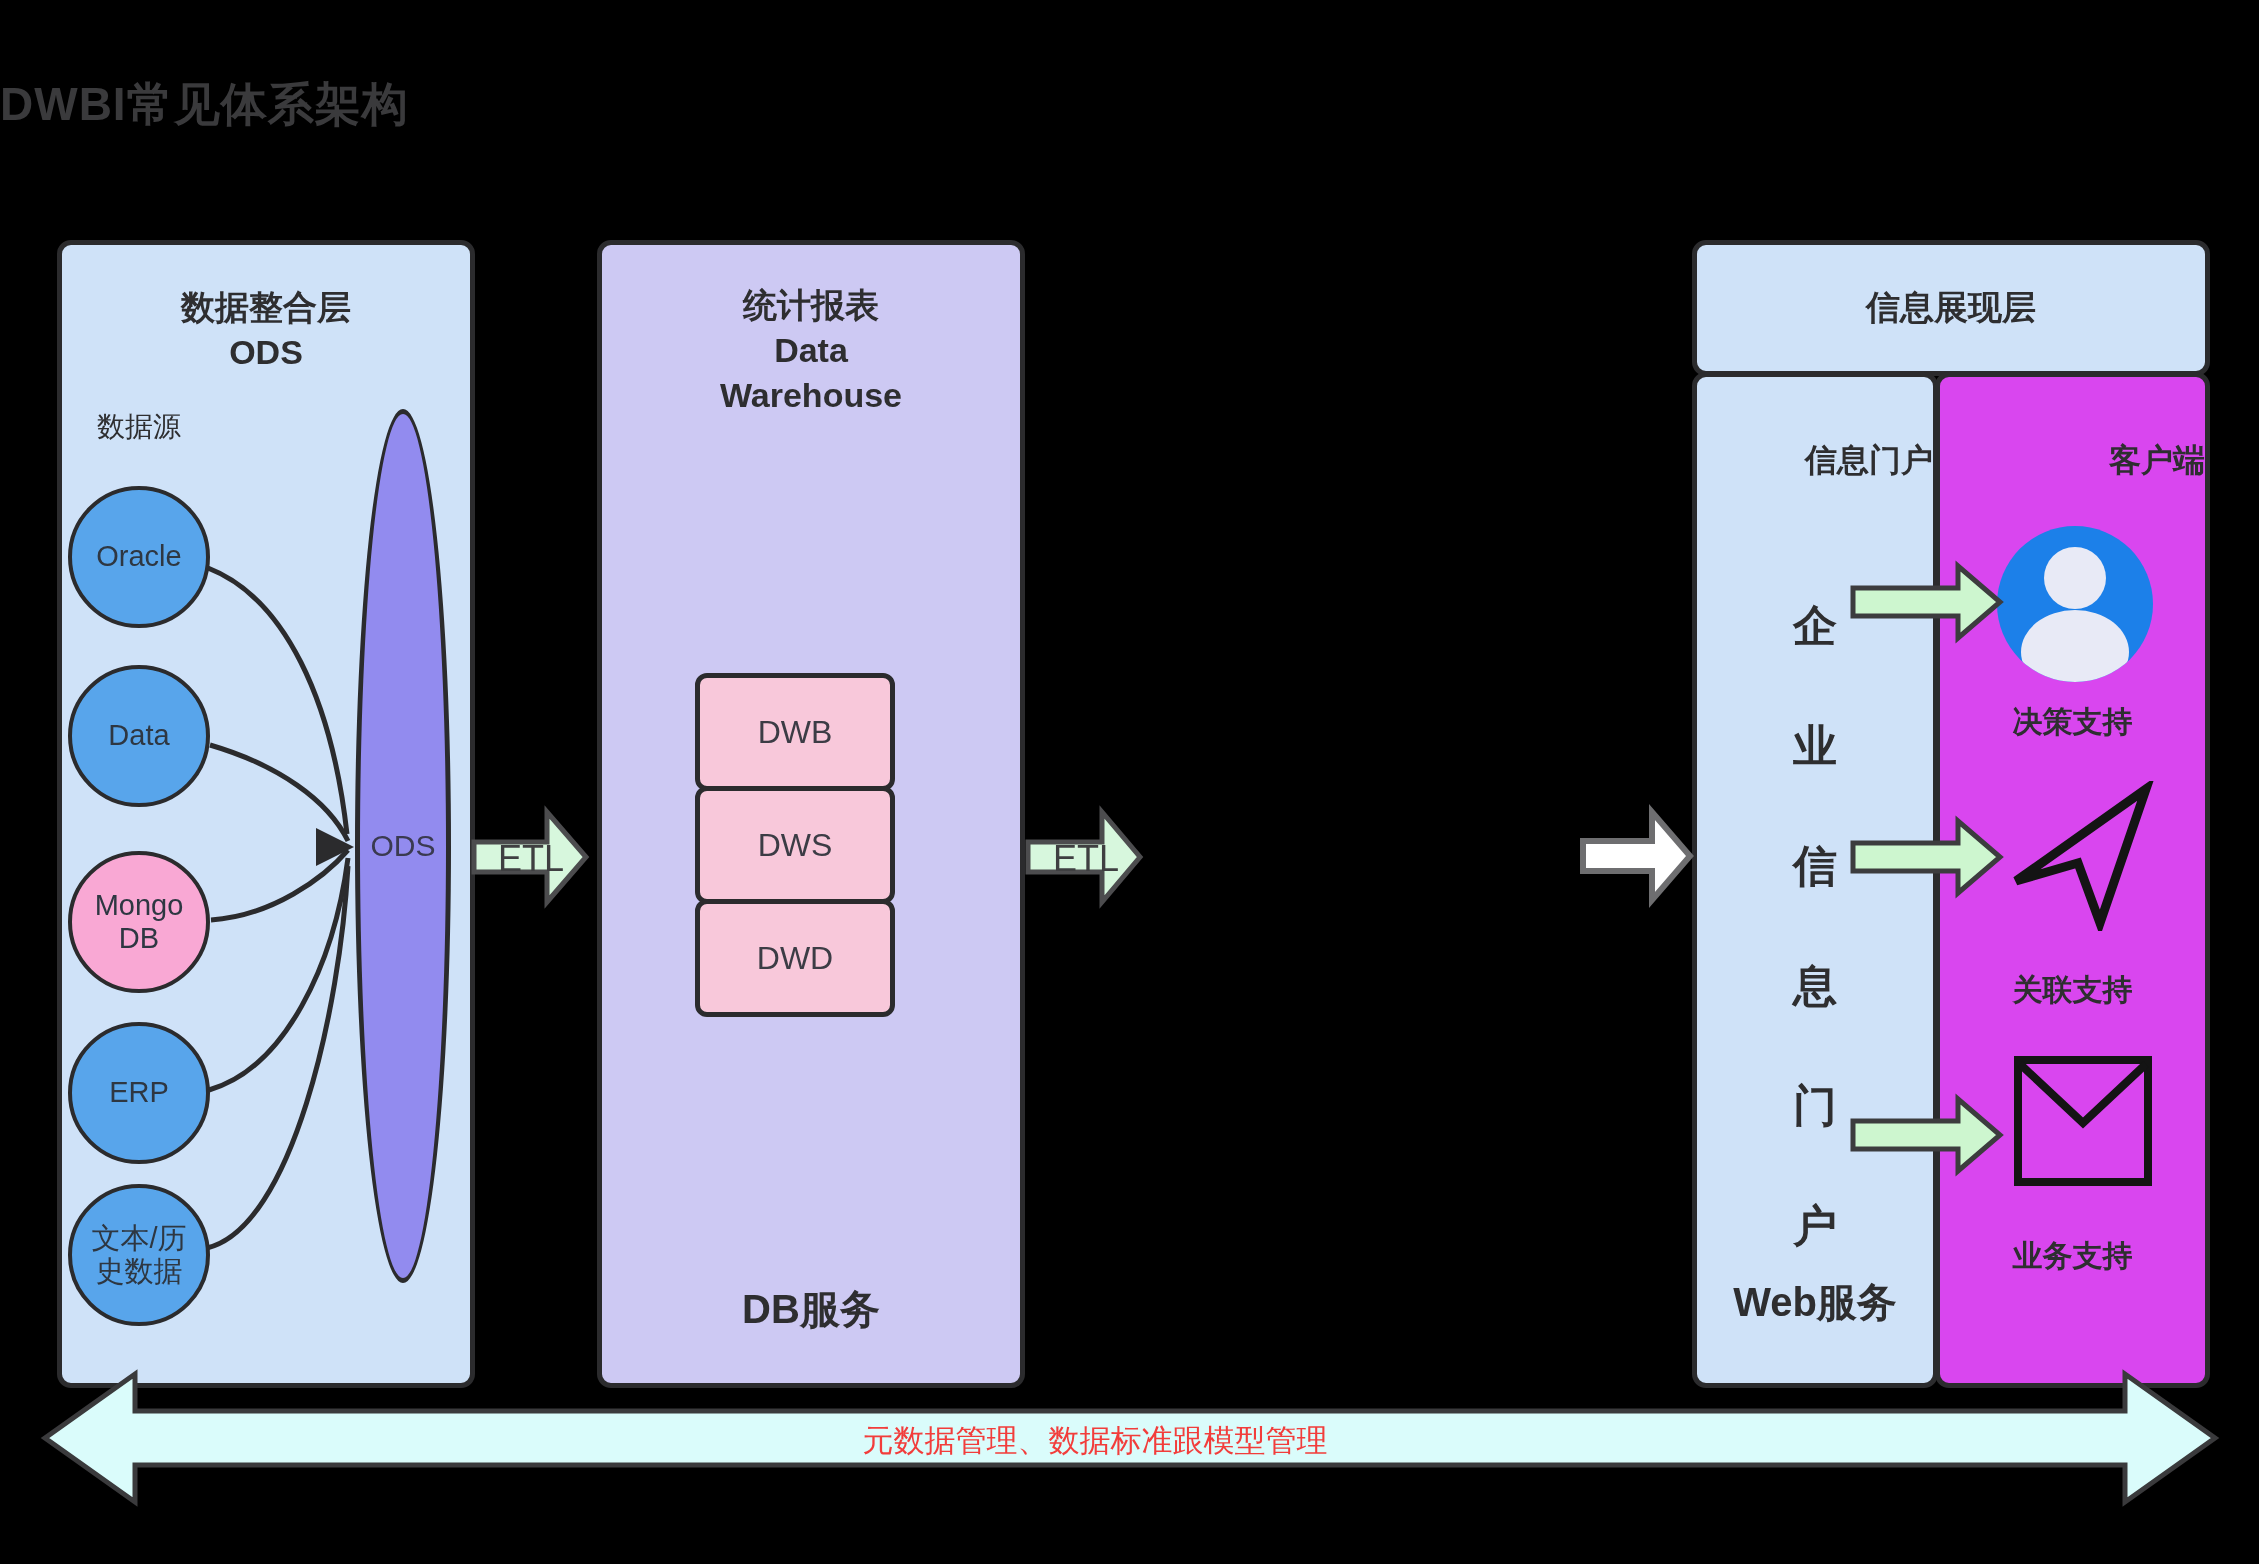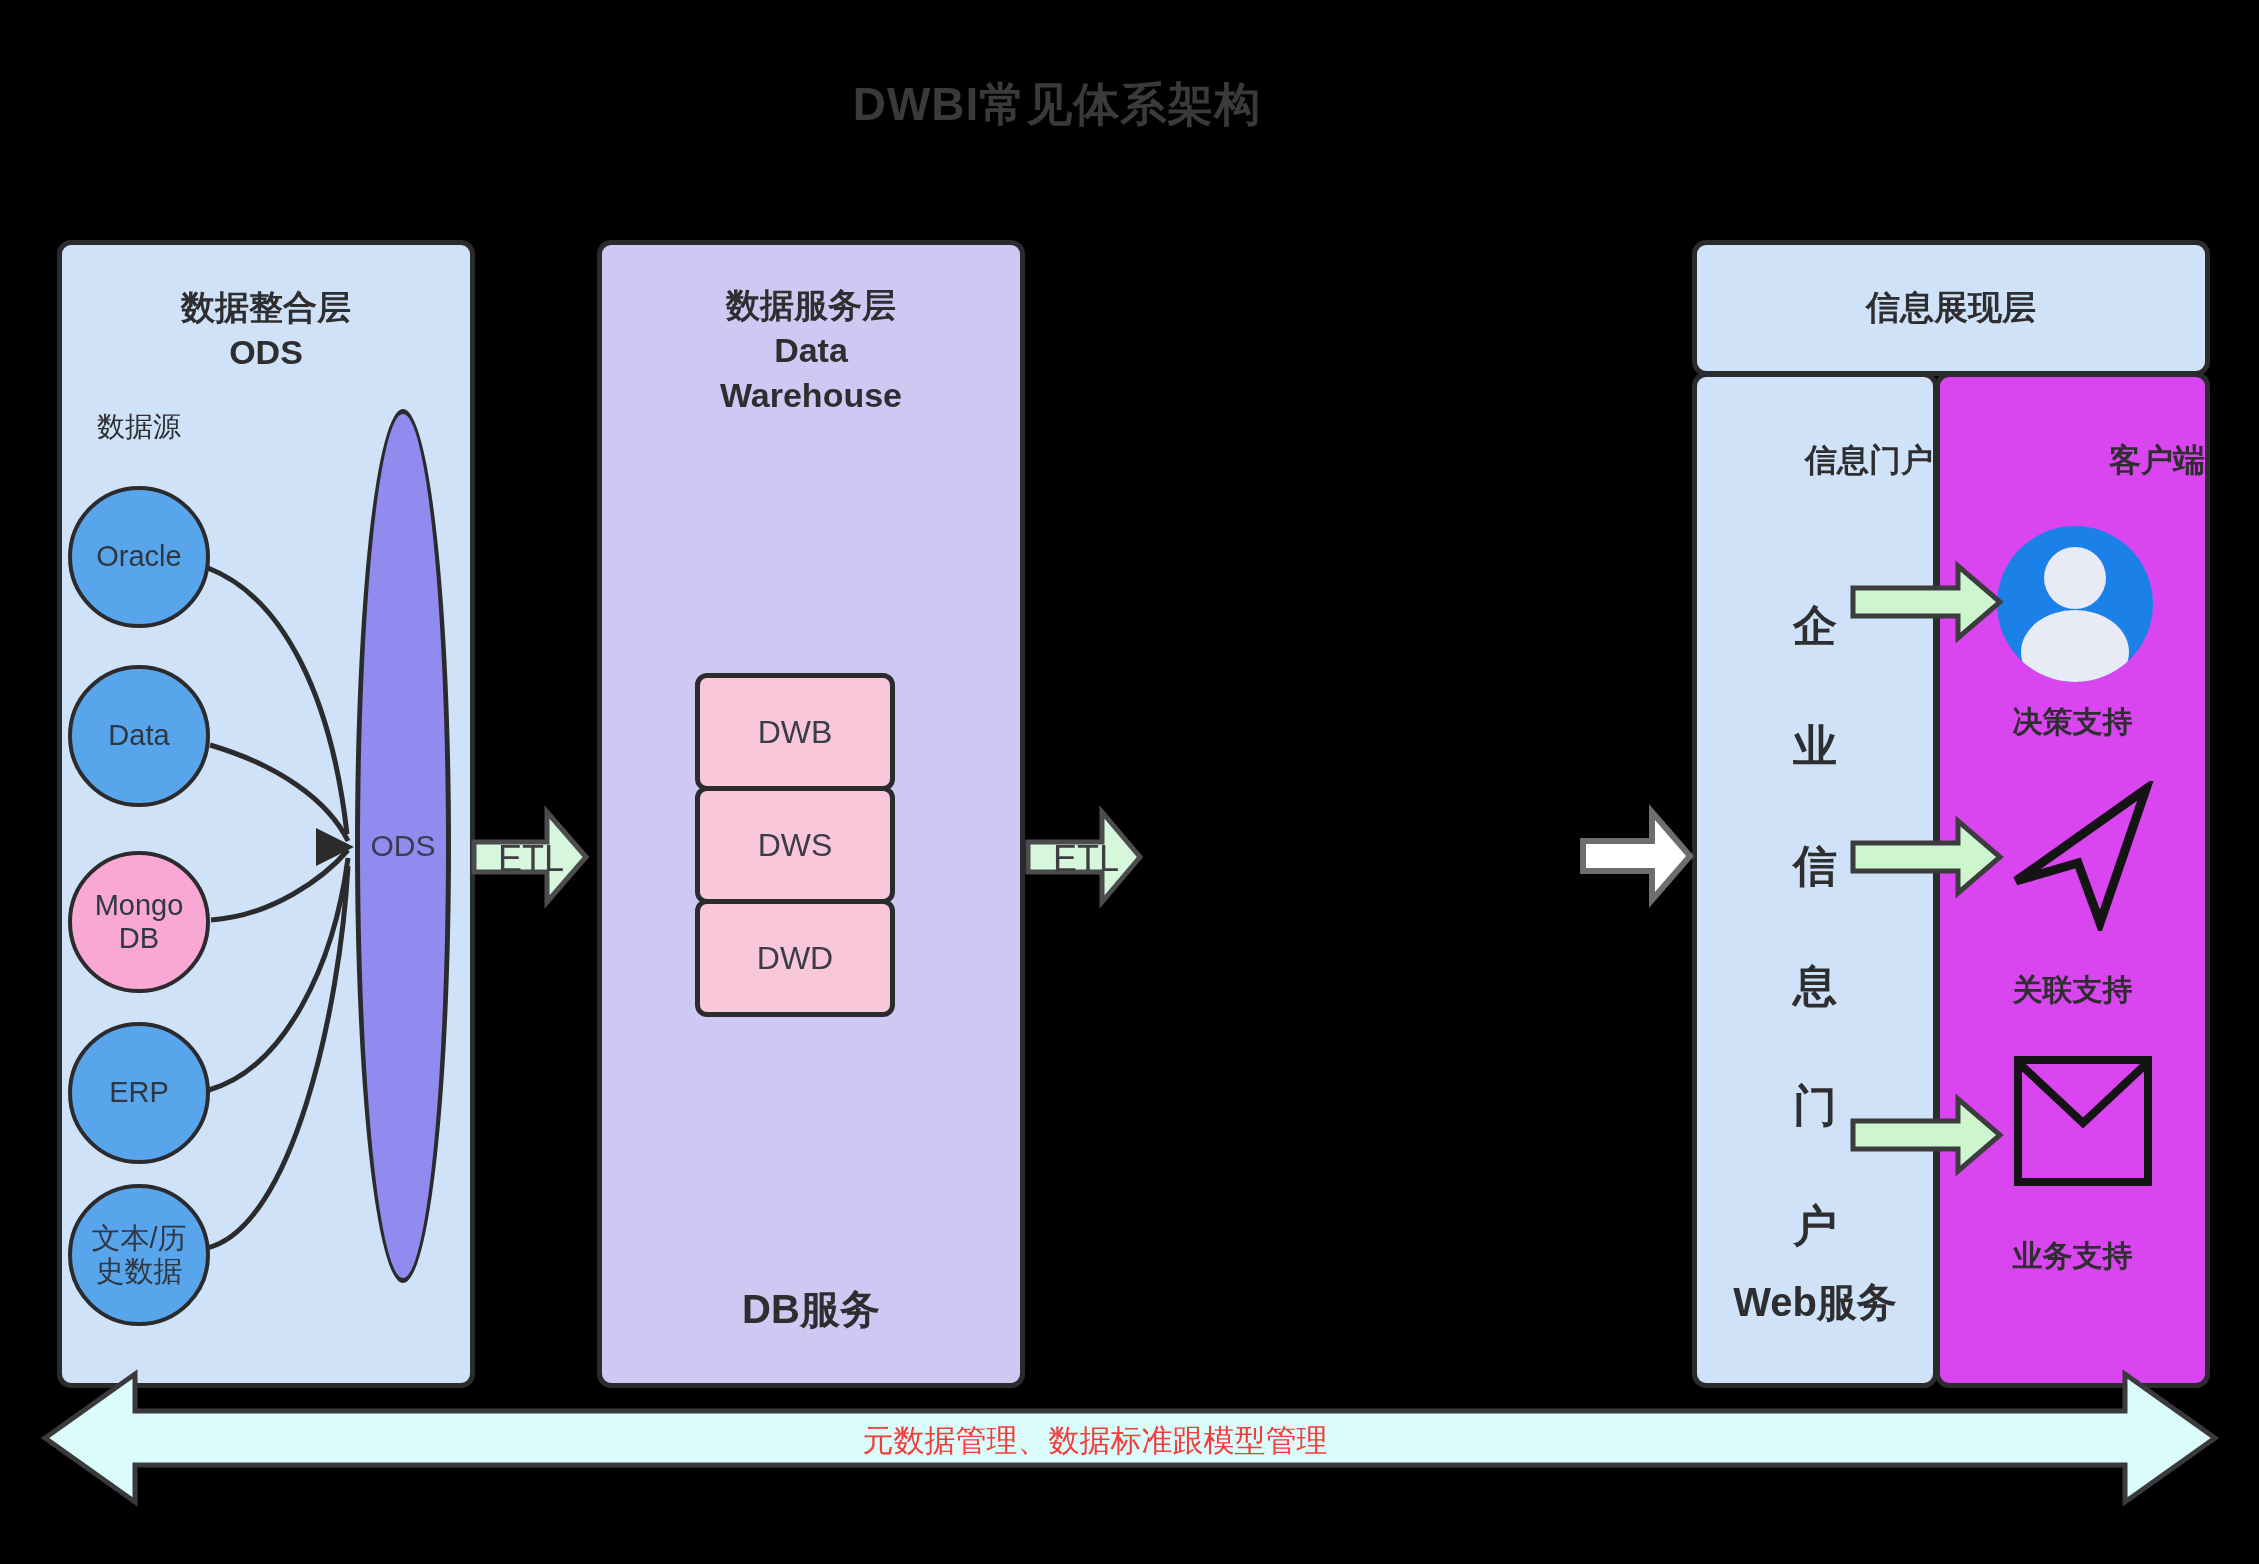--- a/index.html
+++ b/index.html
@@ -1,19 +1,19 @@
 <!DOCTYPE html>
 <html><head>
 <meta charset="utf-8">
 <style>
   html,body { margin:0; padding:0; background:#000; }
   body { width:2259px; height:1564px; font-family:"Liberation Sans", sans-serif; }
   .stage { position:relative; width:2259px; height:1564px; background:#000; overflow:hidden; color:#2e2e30; }
 
-  .main-title { position:absolute; top:74px; left:0; width:2114px; text-align:center;
+  .main-title { position:absolute; top:74px; left:0; width:2114px; 
                 font-size:46px; font-weight:bold; color:#3a3a3c; letter-spacing:1px; }
 
   .panel { position:absolute; border:5px solid #2b2b2d; border-radius:14px; box-sizing:border-box; }
   .p1 { left:57px;  top:240px; width:418px; height:1148px; background:#cfe2f8; }
   .p2 { left:597px; top:240px; width:428px; height:1148px; background:#cdc9f3; }
   .p3 { left:1142px;top:240px; width:438px; height:1148px; background:#cbfdff; }
   .p4h{ left:1692px;top:240px; width:518px; height:136px;  background:#cfe2f8; display:flex; align-items:center; justify-content:center; }
   .p4l{ left:1692px;top:372px; width:246px; height:1016px; background:#cfe2f8; }
   .p4r{ left:1935px;top:372px; width:275px; height:1016px; background:#cdc9f3; }
 
@@ -104,21 +104,21 @@
       <span>文本/历史数据</span>
       </div>
 
     <div class="ods" style="background: rgb(146, 139, 239);">
       <span>ODS</span>
       </div>
   </section>
 
   <section class="panel p2" style="background: rgb(205, 201, 243);">
     <div class="p-title">
-      <div>数据服务层</div>
+      <div>统计报表</div>
       <div>Data</div>
       <div>Warehouse</div>
     </div>
     <div class="dw-stack">
       <div class="dw-box" style="background: rgb(248, 200, 218);">
         <span>DWB</span>
         </div>
       <div class="dw-box" style="background: rgb(248, 200, 218);">
         <span>DWS</span>
         </div>

